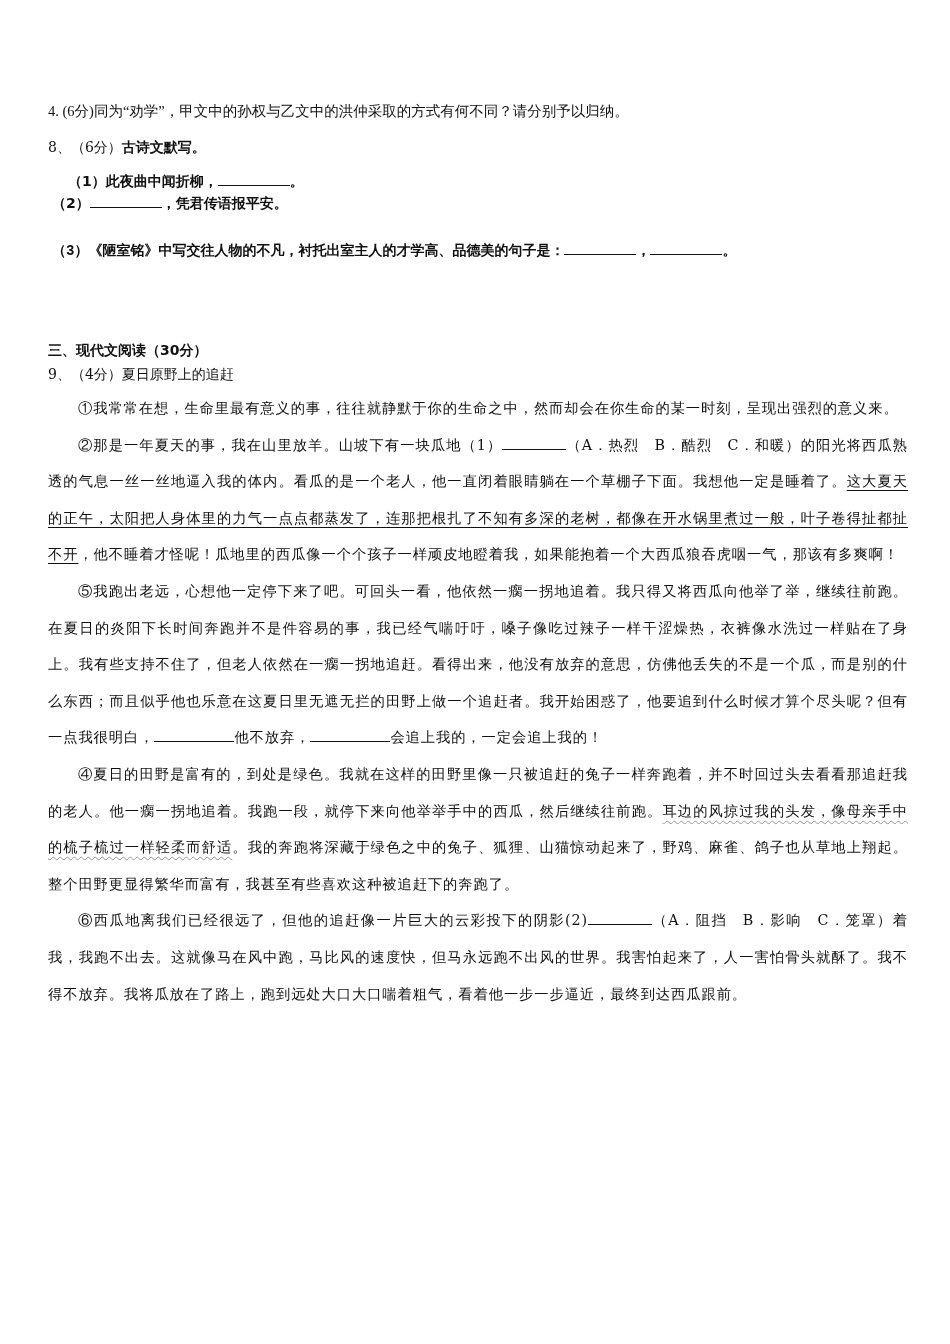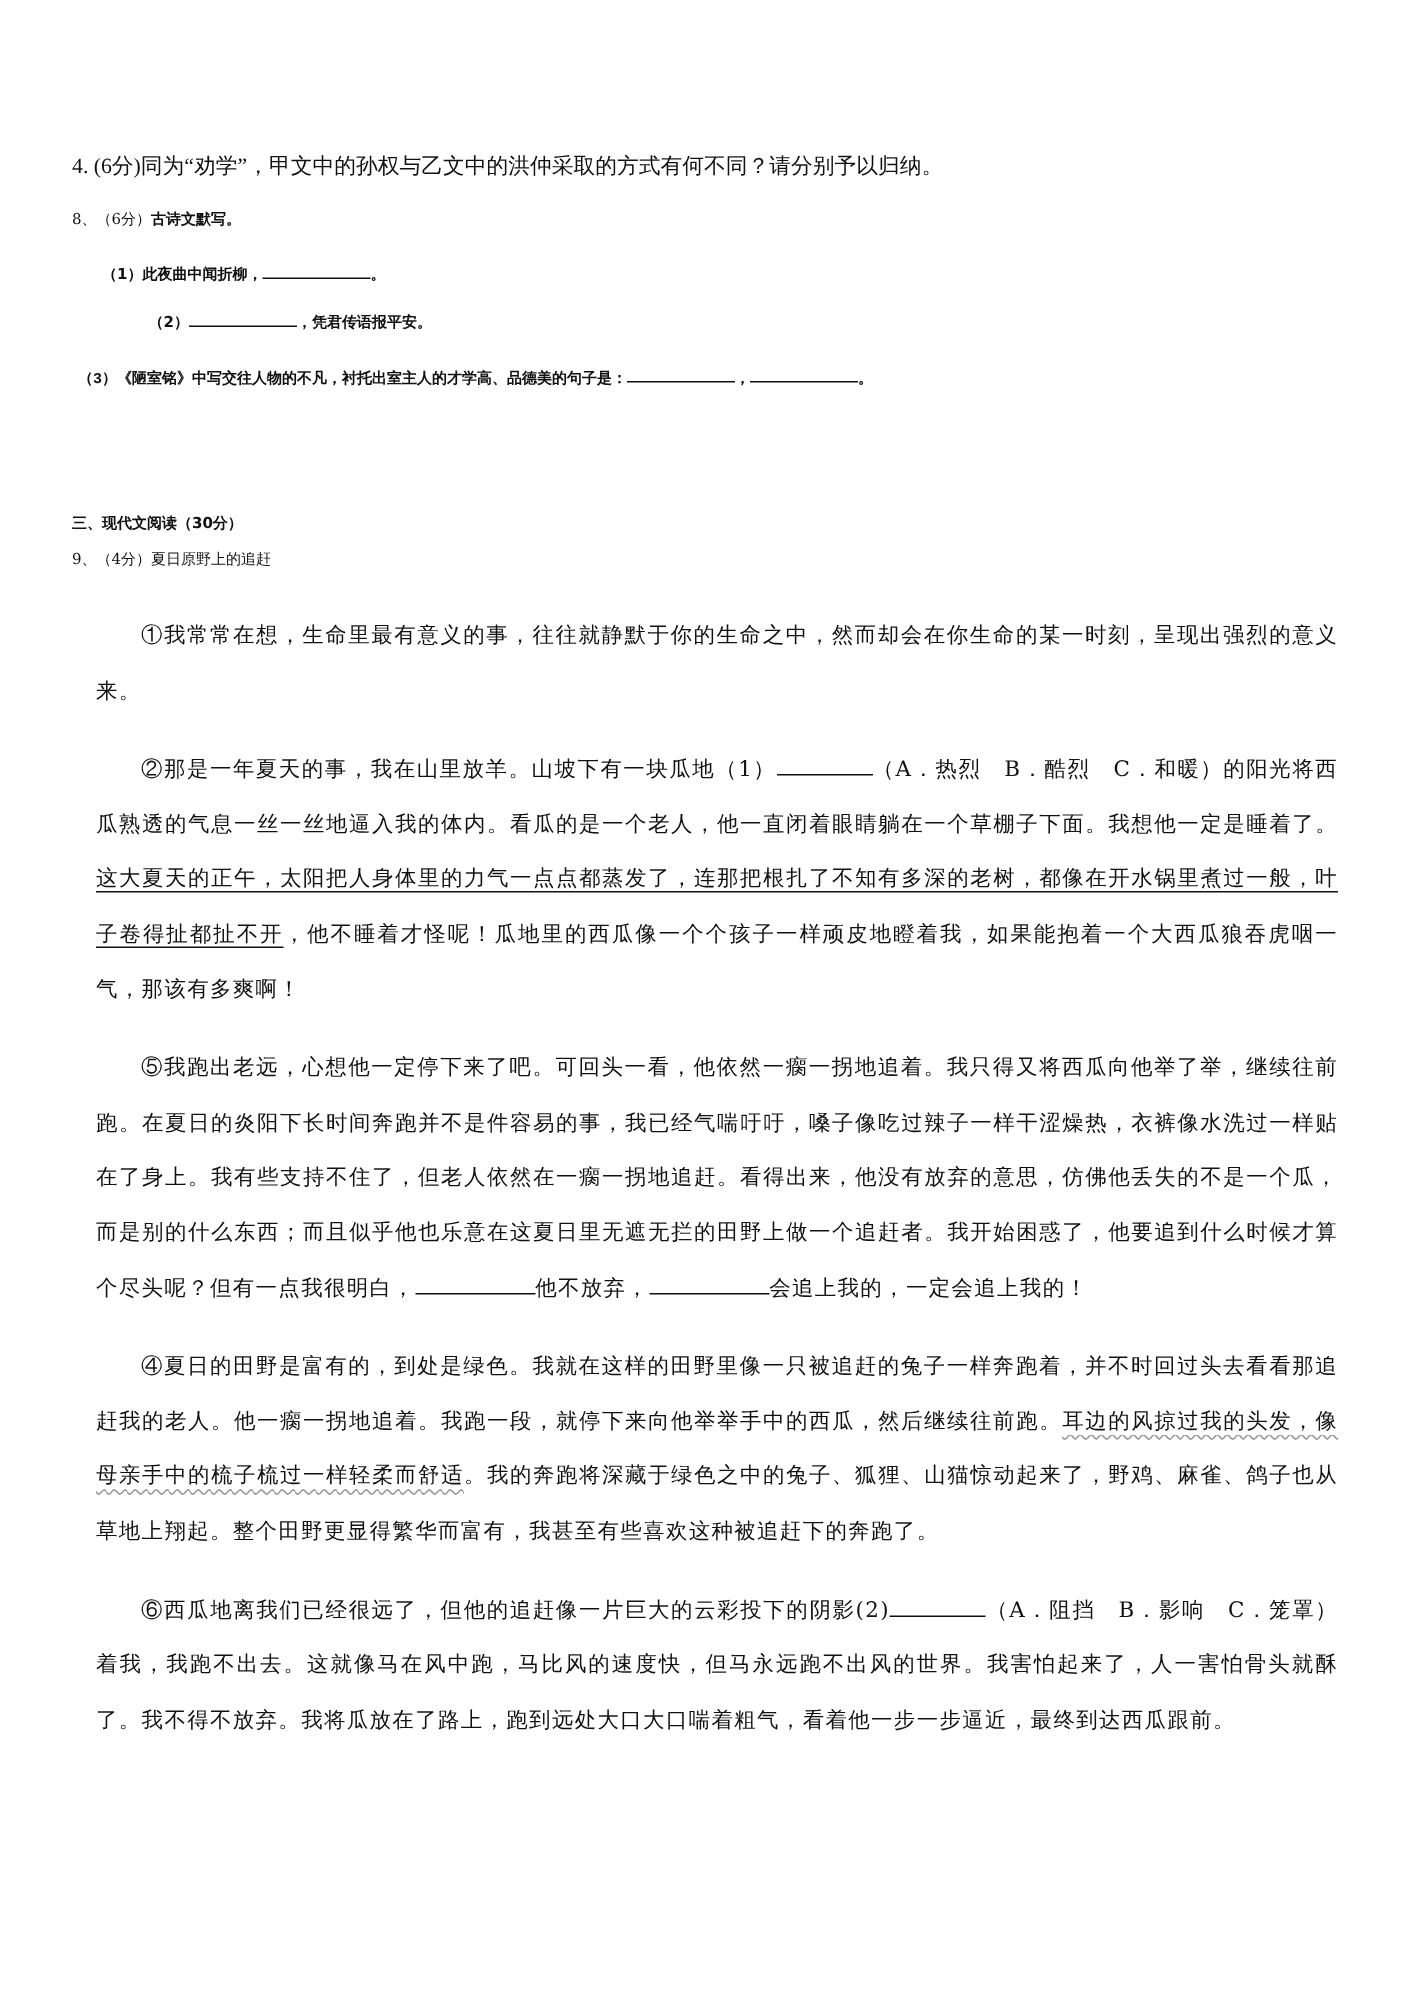--- a/index.html
+++ b/index.html
@@ -2,50 +2,50 @@
 <html><head>
 <meta charset="utf-8">
 <style>
   html, body { margin: 0; padding: 0; background: #ffffff; }
   body {
     width: 950px; height: 1344px; position: relative; overflow: hidden;
     font-family: "DejaVu Serif", "Liberation Serif", serif;
     color: #111111;
   }
   .page { position: absolute; left: 0; top: 0; width: 950px; height: 1344px; }
-  .line { position: absolute; left: 48px; white-space: nowrap; font-size: 10px; line-height: 20px; }
+  .line { position: absolute; left: 48px; white-space: nowrap; font-size: 14px; line-height: 20px; }
   .bold { font-weight: bold; font-family: "DejaVu Sans", "Liberation Sans", sans-serif; }
   .q4 { font-family: "Liberation Serif", serif; font-size: 14.5px; }
   .blank { display: inline-block; border-bottom: 1.3px solid #111; vertical-align: baseline; height: 14px; }
   .b72 { width: 72px; }
   .b64 { width: 64px; }
   .b80 { width: 80px; }
   .para { position: absolute; left: 48px; width: 860px; font-size: 14.3px; line-height: 36.6px; letter-spacing: 0.9px; text-align: justify; }
-  .para p { margin: 16px; text-indent: 30px; }
+  .para p { margin: 0; text-indent: 30px; }
   .u { text-decoration: underline; text-underline-offset: 4px; text-decoration-thickness: 1px; }
   .wavy { text-decoration: underline wavy #999999; text-underline-offset: 4px; text-decoration-thickness: 1px; }
 </style>
 </head>
 <body>
 
 <div class="page">
 
   <div class="line q4" style="top:101px;">
     <span>4. (6分)同为“劝学”，甲文中的孙权与乙文中的洪仲采取的方式有何不同？请分别予以归纳。</span>
   </div>
 
   <div class="line" style="top:137px;">
     <span>8、（6分）</span><span class="bold">古诗文默写。</span>
   </div>
 
   <div class="line bold" style="top:171px; left:68px;">
     <span>（1）此夜曲中闻折柳，</span><span class="blank b72"></span><span>。</span>
   </div>
 
-  <div class="line bold" style="top:203px; left:52px;margin-left:47px;">
+  <div class="line bold" style="top:193px; left:52px;">
     <span>（2）</span><span class="blank b72"></span><span>，凭君传语报平安。</span>
   </div>
 
   <div class="line bold" style="top:240px; left:52px;font-family:Liberation Mono, monospace;">
     <span>（3）《陋室铭》中写交往人物的不凡，衬托出室主人的才学高、品德美的句子是：</span><span class="blank b72"></span><span>，</span><span class="blank b72"></span><span>。</span>
   </div>
 
 
 
   <div class="line bold" style="top:340px;">

